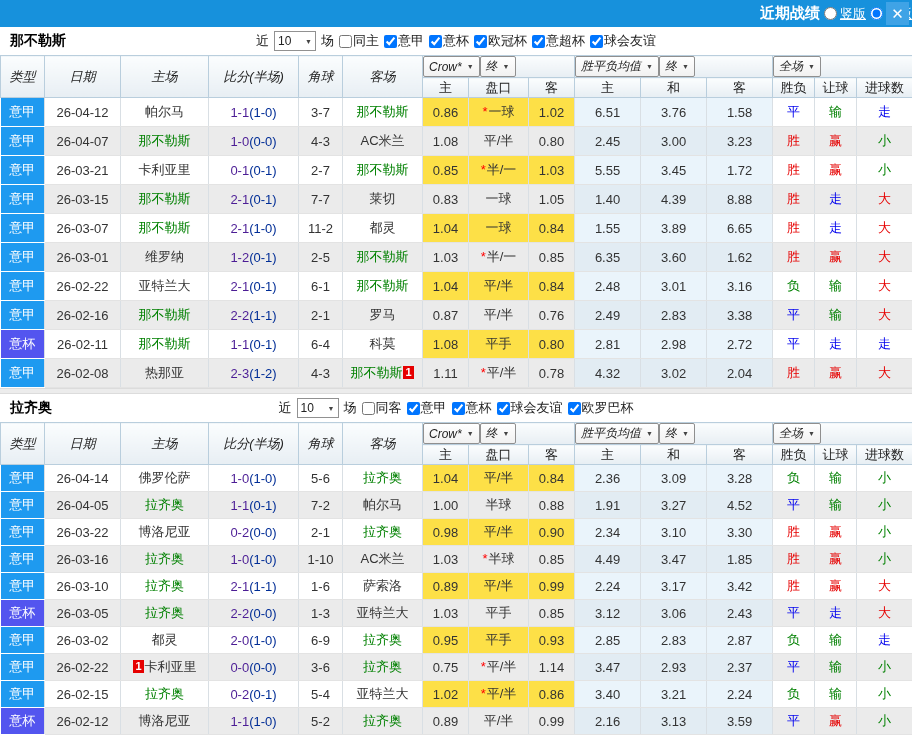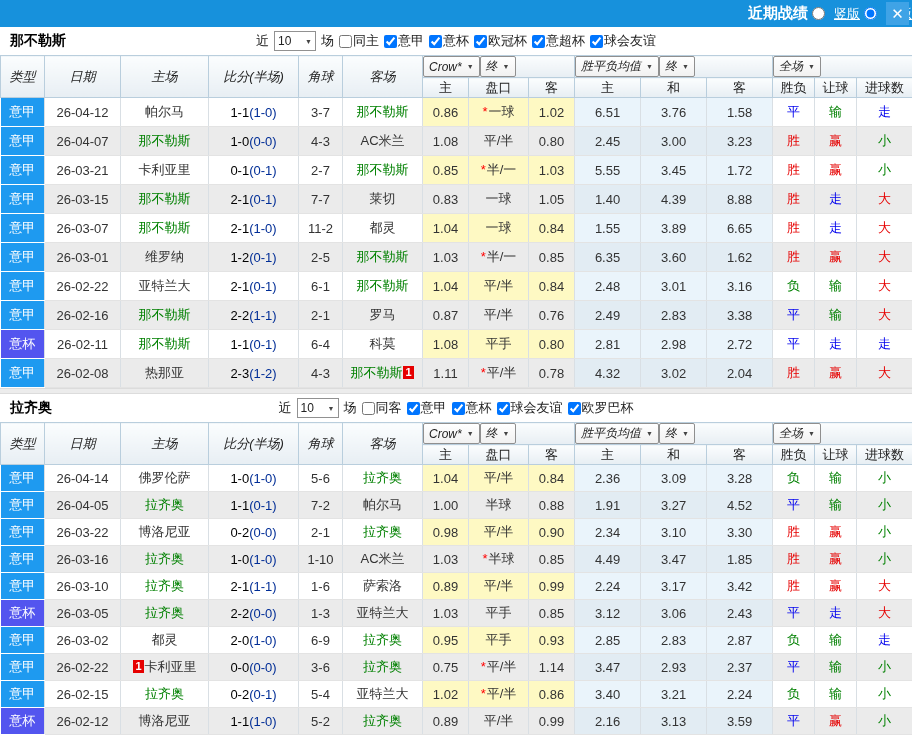--- a/index.html
+++ b/index.html
@@ -3,21 +3,21 @@
 <meta charset="utf-8">
 <style>
   html,body{margin:0;padding:0;}
   body{width:912px;height:754px;overflow:hidden;background:#fff;
        font-family:"Liberation Sans","DejaVu Sans",sans-serif;color:#222;}
   
   .titlebar{height:27px;background:#1791dc;position:relative;display:flex;
             align-items:center;justify-content:flex-end;color:#fff;}
   .titlebar-center{display:flex;align-items:center;gap:4px;}
   .tb-title{font-weight:bold;font-size:15px;}
-  .tb-radio{display:inline-flex;align-items:center;gap:9px;font-size:13px;cursor:pointer;text-decoration:underline;}
+  .tb-radio{display:inline-flex;align-items:center;gap:3px;font-size:13px;cursor:pointer;text-decoration:underline;}
   .tb-radio input{width:13px;height:13px;margin:0;}
   .close-btn{position:absolute;right:3px;top:2px;width:23px;height:23px;background:#3fa3e6;
              color:#fff;display:flex;align-items:center;justify-content:center;
              font-size:15px;font-weight:bold;cursor:pointer;}
   
   .section-bar{height:28px;position:relative;display:flex;align-items:center;
                justify-content:center;background:#fff;font-size:13px;}
   .team-name{position:absolute;left:10px;font-weight:bold;font-size:14px;color:#000;}
   .filters{display:flex;align-items:center;gap:3px;}
   .mini-select{display:inline-flex;align-items:center;justify-content:space-between;
@@ -35,27 +35,27 @@
   .grp-inner{display:flex;justify-content:flex-start;align-items:center;}
   .hdr-btn{display:inline-flex;align-items:center;gap:5px;border:1px solid #8f8f8f;
            background:linear-gradient(#fff,#f1f1f1);height:19px;padding:0 5px;
            font-size:12px;border-radius:2px;cursor:pointer;}
   tbody td{border-right:1px solid #d9dfe4;border-bottom:1px solid #e3e3e3;
            padding:0;font-size:13px;color:#333;overflow:hidden;white-space:nowrap;}
   .s0 tbody tr{height:29px;}
   .s1 tbody tr{height:27px;}
   tr.odd td{background:#fff;}
   tr.even td{background:#ebebeb;}
-  tr.odd td.crow{background:#fef9c3;}
+  tr.odd td.crow{background:#fde047;}
   tr.even td.crow{background:#ebebeb;}
   tr.odd td.avg{background:#eaf4fb;}
   tr.even td.avg{background:#e2ecf3;}
   td.t-league{background:#1e9af0 !important;color:#fff;border-bottom:1px solid #fff;}
   td.t-cup{background:#5355ef !important;color:#fff;border-bottom:1px solid #fff;}
-  .score{color:#000000;}
+  .score{color:#4c1d95;}
   .half{color:#002d96;}
   .team-self{color:#008000;}
   .badge{display:inline-block;background:#e60000;color:#fff;font-size:11px;font-weight:bold;
          line-height:13px;padding:0 2px;margin:0 1px;vertical-align:1px;}
   .star{color:#ff0000;margin-right:1px;}
   td.c-red{color:#e60000;}
   td.c-blue{color:#0000ee;}
   td.c-green{color:#008000;}
   
   .summary{height:24px;line-height:24px;text-align:center;font-size:13px;background:#fff;

